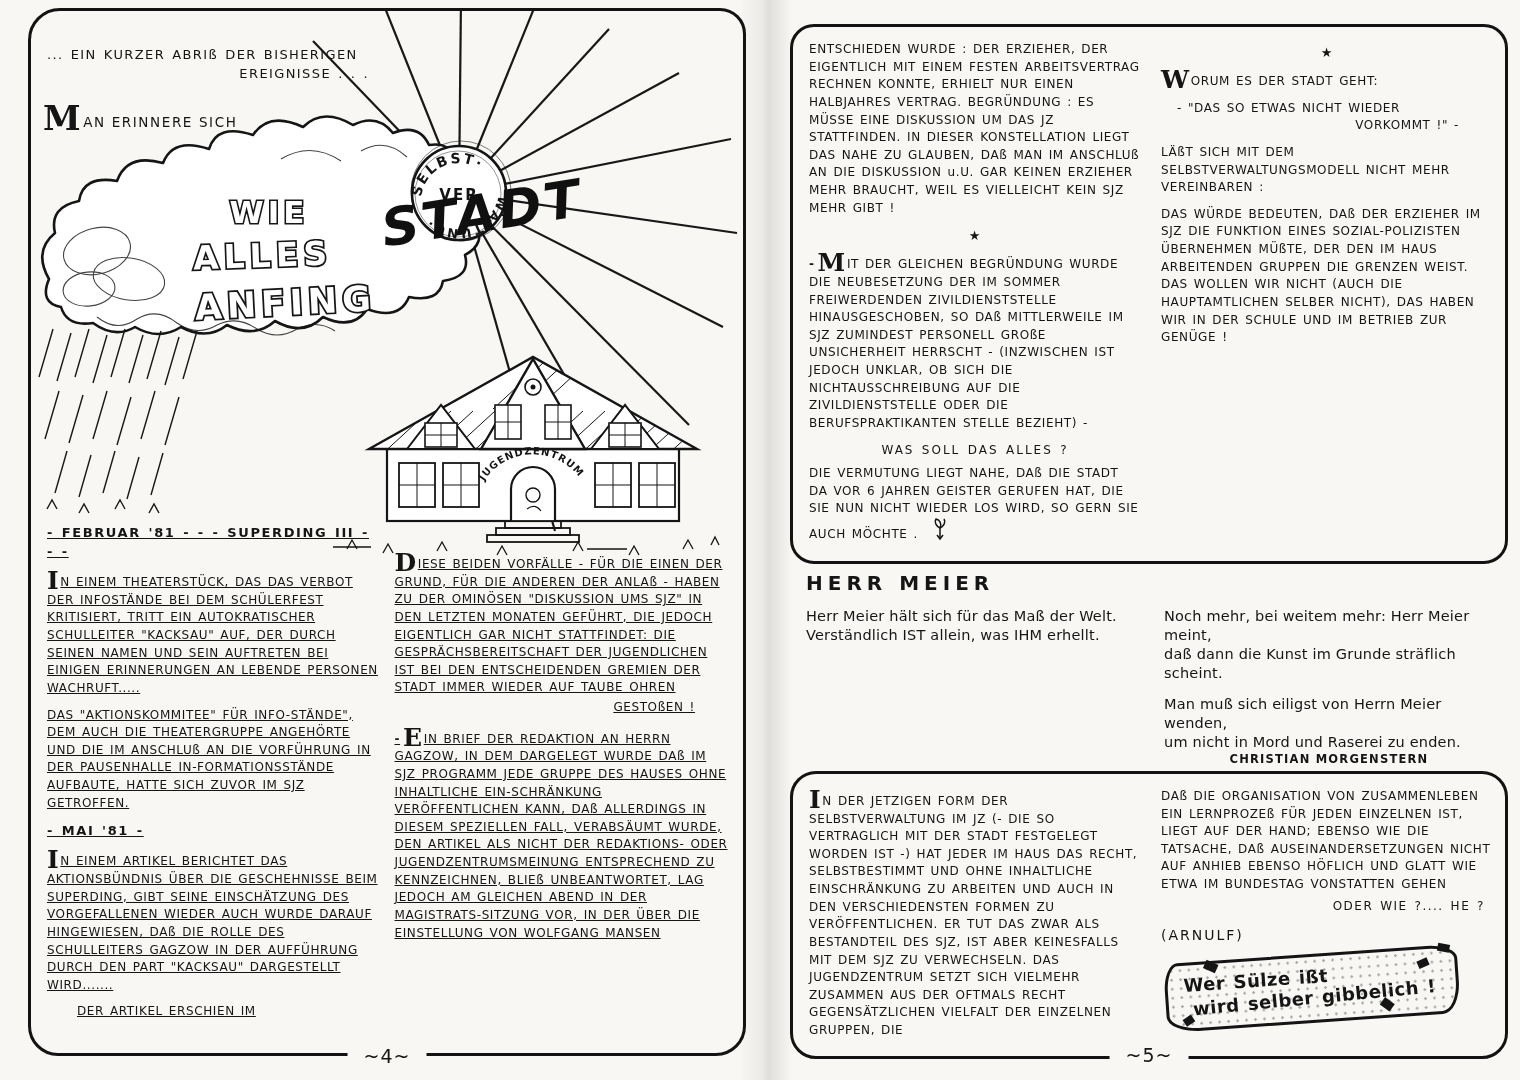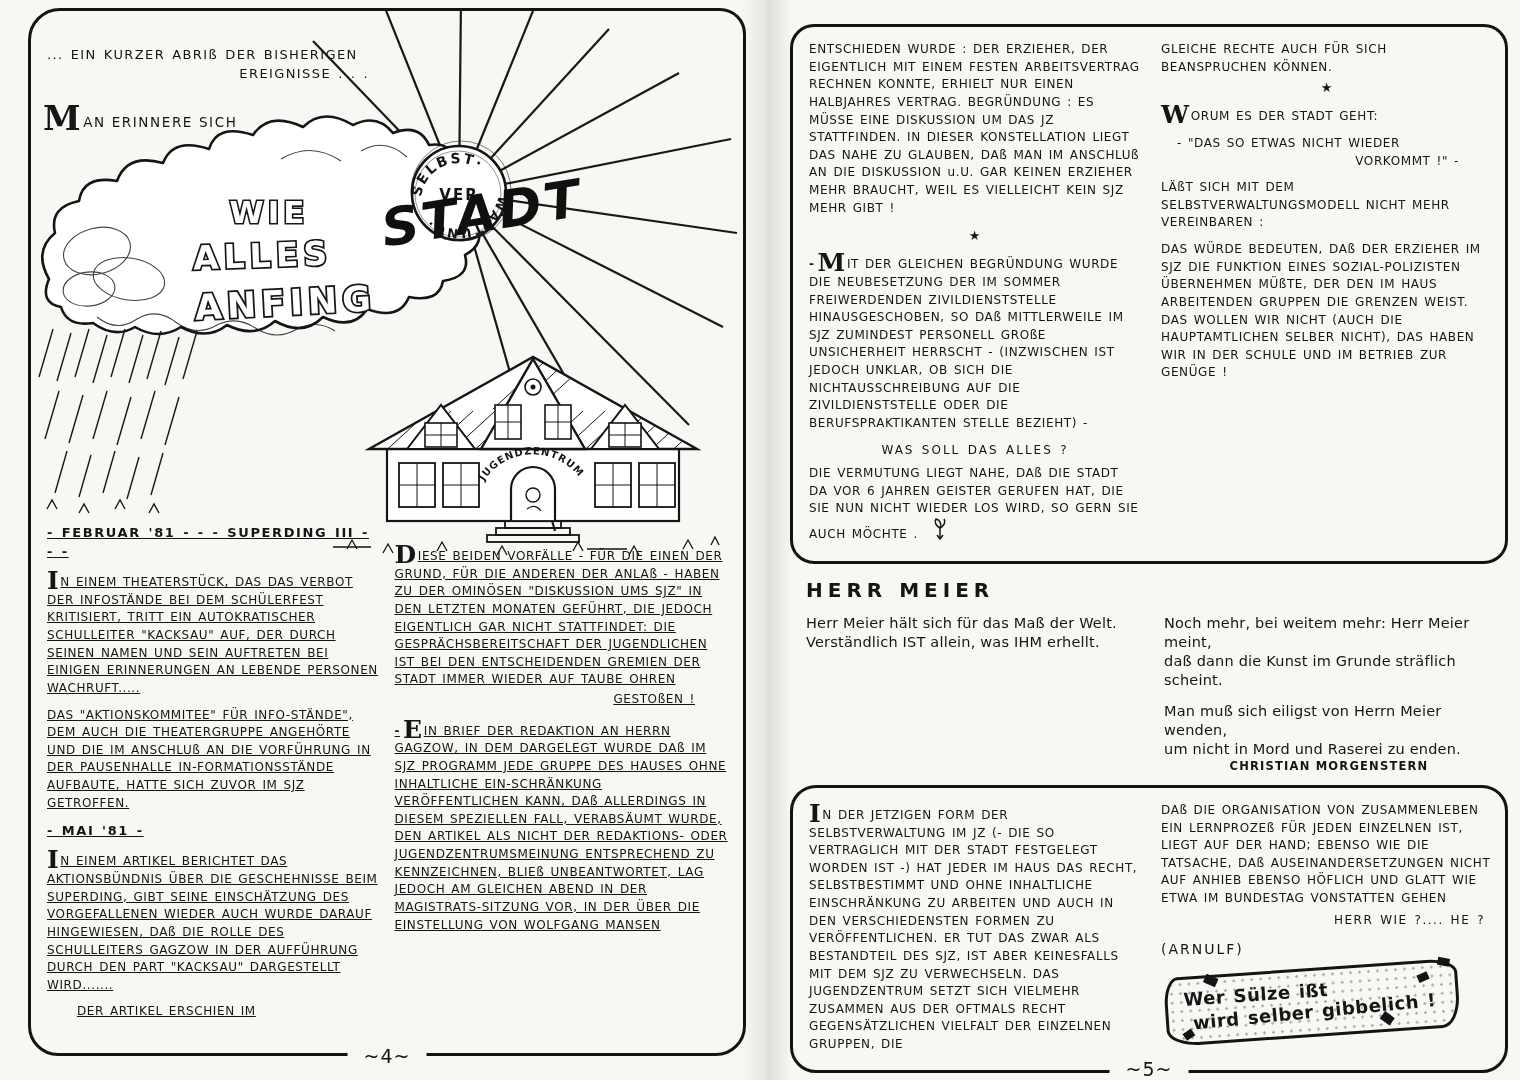--- a/index.html
+++ b/index.html
@@ -22,29 +22,29 @@
   
   .page4{position:absolute;left:28px;top:8px;width:712px;height:1042px;
     border:3.5px solid #131313;border-radius:32px 26px 30px 30px;}
   .page4 .intro{position:absolute;top:34px;left:16px;width:336px;font-size:13px;letter-spacing:1.4px;}
   .page4 .intro .l2{text-align:right;padding-right:14px;}
   .page4 .remember{position:absolute;top:92px;left:12px;font-size:13.5px;letter-spacing:1.6px;}
   .page4 .remember .initial{font-size:34px;}
   .art{position:absolute;top:0;left:0;pointer-events:none;}
   .cols4{position:absolute;top:512px;left:16px;right:14px;bottom:20px;display:flex;gap:13px;overflow:hidden;text-decoration:underline;}
   .cols4 .c{flex:1;min-width:0;}
-  .cols4 .c2{padding-top:20px;}
+  .cols4 .c2{padding-top:28px;}
   .h-feb{font-size:13px;letter-spacing:1.6px;margin:0 0 8px 0;font-weight:bold;}
   .h-mai{font-size:13px;letter-spacing:1.6px;margin:6px 0 8px 0;font-weight:bold;}
   .ind1{padding-left:30px;margin:0;}
   .ind2{padding-left:56px;margin:0;}
   .pagenum{position:absolute;left:50%;bottom:-14px;transform:translateX(-50%);
     background:#f8f7f4;padding:0 16px;font-size:19px;letter-spacing:1px;}
   
-  .page5{position:absolute;left:790px;top:24px;width:718px;display:flex;flex-direction:column;gap:12px;}
+  .page5{position:absolute;left:790px;top:24px;width:718px;display:flex;flex-direction:column;gap:5px;}
   .p5box{border:3.5px solid #131313;border-radius:24px;padding:14px 12px 10px 16px;display:flex;gap:20px;box-sizing:border-box;}
   .p5box .c{flex:1;min-width:0;}
   .box-top{min-height:540px;}
   .box-bottom{position:relative;min-height:288px;border-radius:26px;}
   .meier{padding:2px 14px 0 16px;}
   .meier h2{font-size:20px;letter-spacing:5px;margin:0 0 12px 0;font-weight:bold;}
   .meier .grid{display:flex;gap:28px;}
   .meier .grid .c{flex:1;min-width:0;}
   .poem p{margin:0 0 13px 0;font-size:14.5px;line-height:1.3;letter-spacing:.2px;}
   .attr{text-align:center;font-size:11.5px;font-weight:bold;letter-spacing:1.2px;margin-top:-4px;}
@@ -283,21 +283,20 @@
       <p style="margin-bottom:0"><span>DIE VERMUTUNG LIEGT NAHE, DAß DIE STADT DA VOR 6 JAHREN GEISTER GERUFEN HAT, DIE SIE NUN NICHT WIEDER LOS WIRD, SO GERN SIE AUCH MÖCHTE .</span><span class="sprout"><svg width="16" height="24" viewBox="0 0 16 24">
               <g fill="none" stroke="#151515" stroke-width="1.5">
                 <path d="M8,10 C4,8 2,4 4,1 C8,2 10,6 8,10"></path>
                 <path d="M8,10 C12,8 14,4 12,1"></path>
                 <line x1="8" y1="10" x2="8" y2="20"></line>
                 <path d="M5,17 L8,21 L11,17"></path>
               </g>
             </svg></span></p>
     </div>
     <div class="c">
-      <p style="margin-bottom:2px">GLEICHE RECHTE AUCH FÜR SICH BEANSPRUCHEN KÖNNEN.</p>
       <div class="starline">★</div>
       <p><span class="initial">W</span><span>ORUM ES DER STADT GEHT:</span></p>
       <p style="margin:6px 0 0 16px">- "DAS SO ETWAS NICHT WIEDER</p>
       <p class="q-right">VORKOMMT !" -</p>
       <p>LÄßT SICH MIT DEM SELBSTVERWALTUNGSMODELL NICHT MEHR VEREINBAREN :</p>
       <p>DAS WÜRDE BEDEUTEN, DAß DER ERZIEHER IM SJZ DIE FUNKTION EINES SOZIAL-POLIZISTEN ÜBERNEHMEN MÜßTE, DER DEN IM HAUS ARBEITENDEN GRUPPEN DIE GRENZEN WEIST. DAS WOLLEN WIR NICHT (AUCH DIE HAUPTAMTLICHEN SELBER NICHT), DAS HABEN WIR IN DER SCHULE UND IM BETRIEB ZUR GENÜGE !</p>
     </div>
   </div>
 
   <div class="meier">
@@ -313,21 +312,21 @@
       </div>
     </div>
   </div>
 
   <div class="p5box box-bottom hand">
     <div class="c">
       <p style="margin-bottom:0"><span class="initial">I</span><span>N DER JETZIGEN FORM DER SELBSTVERWALTUNG IM JZ (- DIE SO VERTRAGLICH MIT DER STADT FESTGELEGT WORDEN IST -) HAT JEDER IM HAUS DAS RECHT, SELBSTBESTIMMT UND OHNE INHALTLICHE EINSCHRÄNKUNG ZU ARBEITEN UND AUCH IN DEN VERSCHIEDENSTEN FORMEN ZU VERÖFFENTLICHEN. ER TUT DAS ZWAR ALS BESTANDTEIL DES SJZ, IST ABER KEINESFALLS MIT DEM SJZ ZU VERWECHSELN. DAS JUGENDZENTRUM SETZT SICH VIELMEHR ZUSAMMEN AUS DER OFTMALS RECHT GEGENSÄTZLICHEN VIELFALT DER EINZELNEN GRUPPEN, DIE</span></p>
     </div>
     <div class="c">
       <p style="margin-bottom:0">DAß DIE ORGANISATION VON ZUSAMMENLEBEN EIN LERNPROZEß FÜR JEDEN EINZELNEN IST, LIEGT AUF DER HAND; EBENSO WIE DIE TATSACHE, DAß AUSEINANDERSETZUNGEN NICHT AUF ANHIEB EBENSO HÖFLICH UND GLATT WIE ETWA IM BUNDESTAG VONSTATTEN GEHEN</p>
-      <div class="he">HERR WIE ?.... HE ?</div>
+      <div class="he">ODER WIE ?.... HE ?</div>
       <div class="sig">(ARNULF)</div>
       <div class="stamp">
         <span class="speck sp1"></span>
         <span class="speck sp2"></span>
         <span class="speck sp3"></span>
         <span class="speck sp4"></span>
         <span class="speck sp5"></span>
         <div class="sline">Wer Sülze ißt</div>
         <div class="sline sline2">wird selber gibbelich !</div>
       </div>

